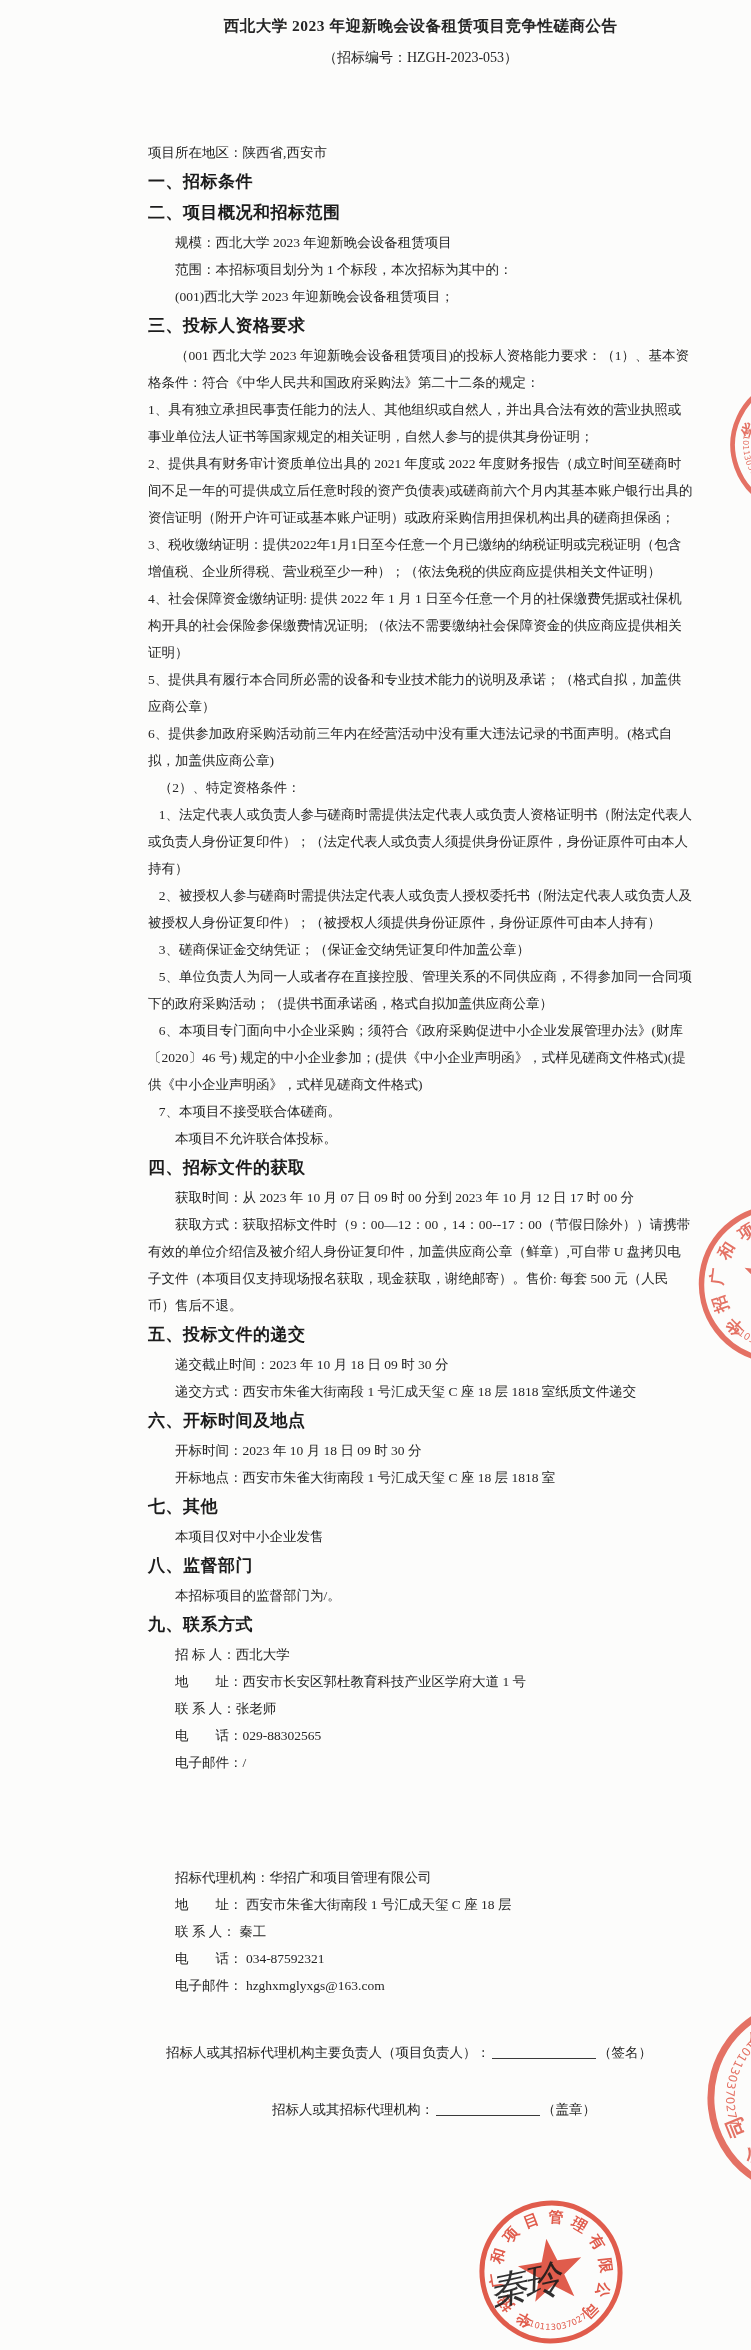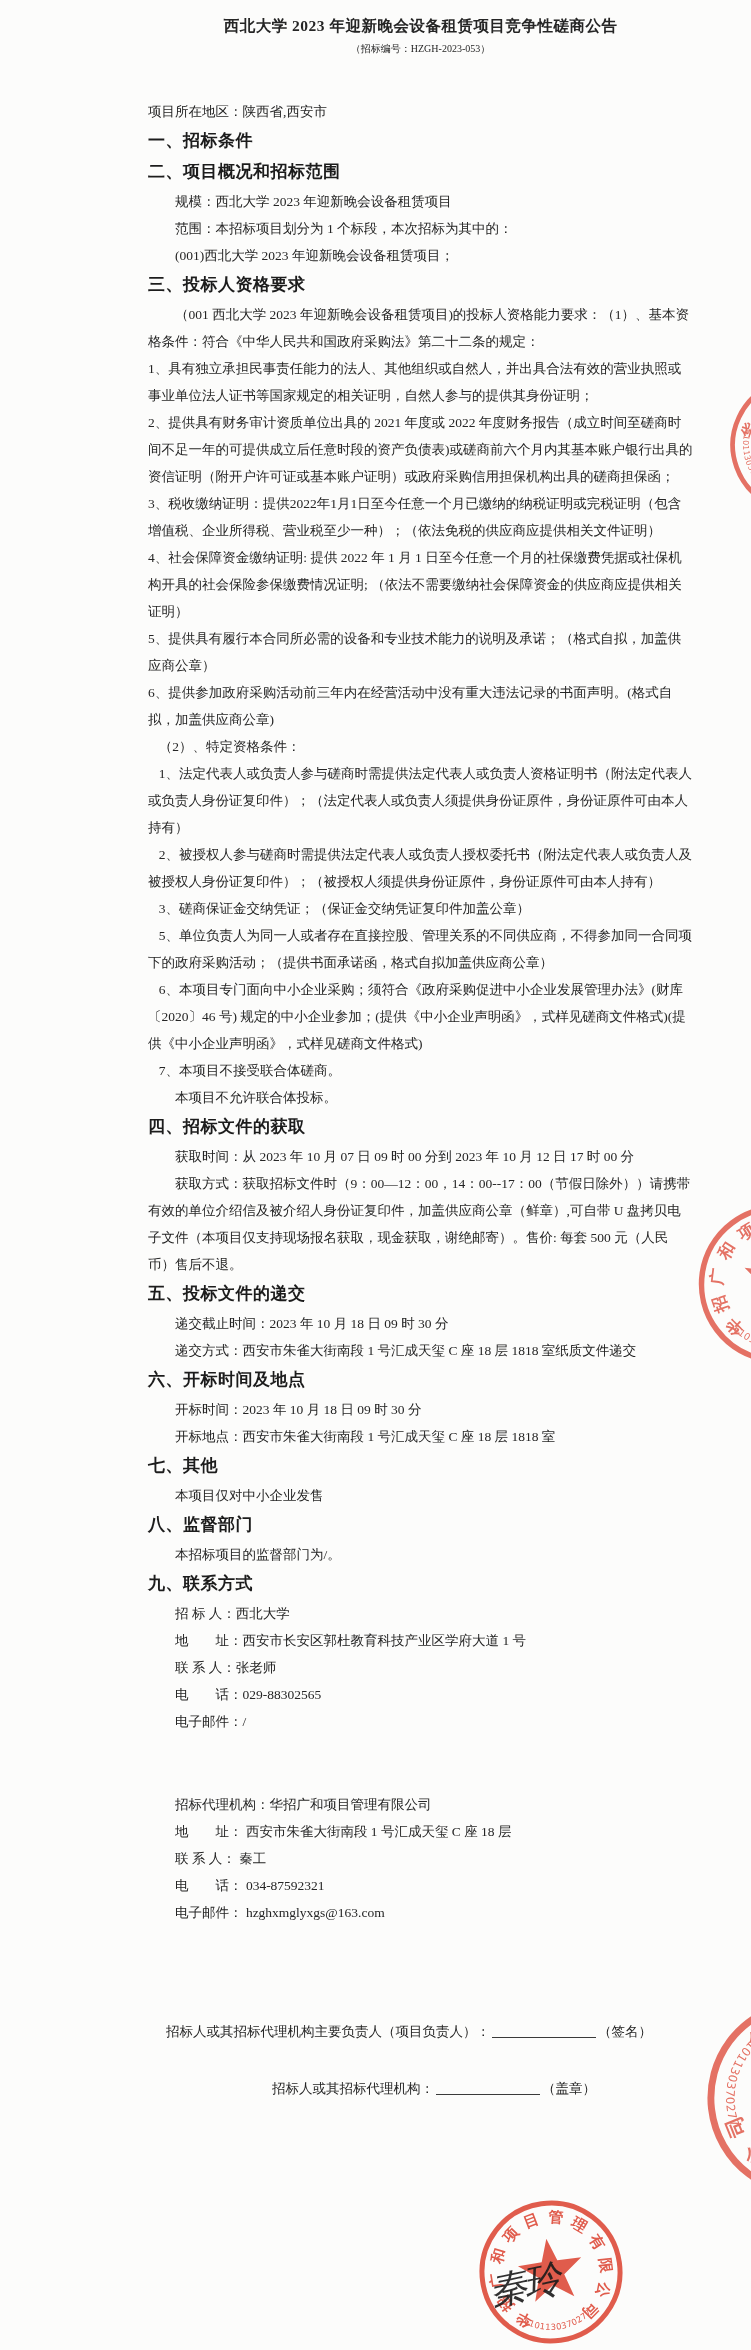--- a/index.html
+++ b/index.html
@@ -5,32 +5,32 @@
   html,body { margin:0; padding:0; background:#e8e8e8; }
   .page {
     position:relative; width:751px; height:2350px; margin:0 auto;
     background:#fcfcfb; overflow:hidden;
     font-family:"Liberation Serif","DejaVu Serif",serif;
     color:#252525;
     padding-left:40px;
   }
   .content { padding:14px 98px 0 108px; font-size:13.5px; line-height:27px; }
   .title  { text-align:center; font-size:15.5px; font-weight:bold; letter-spacing:.5px; line-height:24px; }
-  .subtitle { text-align:center; font-size:10px; line-height:22px; }
+  .subtitle { text-align:center; font-size:14px; margin-top:9px; line-height:22px; }
   p { margin:0; }
-  .location { margin-top:38px; }
+  .location { margin-top:70px; }
   h2.sec {
     font-size:17px; font-weight:bold; margin:1px 0; line-height:30px;
     font-family:"Liberation Sans","DejaVu Sans",sans-serif; color:#1c1c1c; letter-spacing:.5px;
   }
   .indent { text-indent:2em; }
   .indent-sm { text-indent:.8em; }
-  .gap-before { margin-top:56px; }
+  .gap-before { margin-top:88px; }
   .it { }
-  .footer { margin-top:92px; white-space:nowrap; }
+  .footer { margin-top:40px; white-space:nowrap; }
   .fline.f1 { margin-left:18px; }
   .fline.f2 { margin-top:30px; margin-left:124px; }
   .blank {
     display:inline-block; width:104px; height:14px;
     border-bottom:1.4px solid #3a3a3a; vertical-align:-2px; margin:0 2px;
   }
   #overlay { position:absolute; left:0; top:0; pointer-events:none; }
 </style>
 </head>
 <body>

